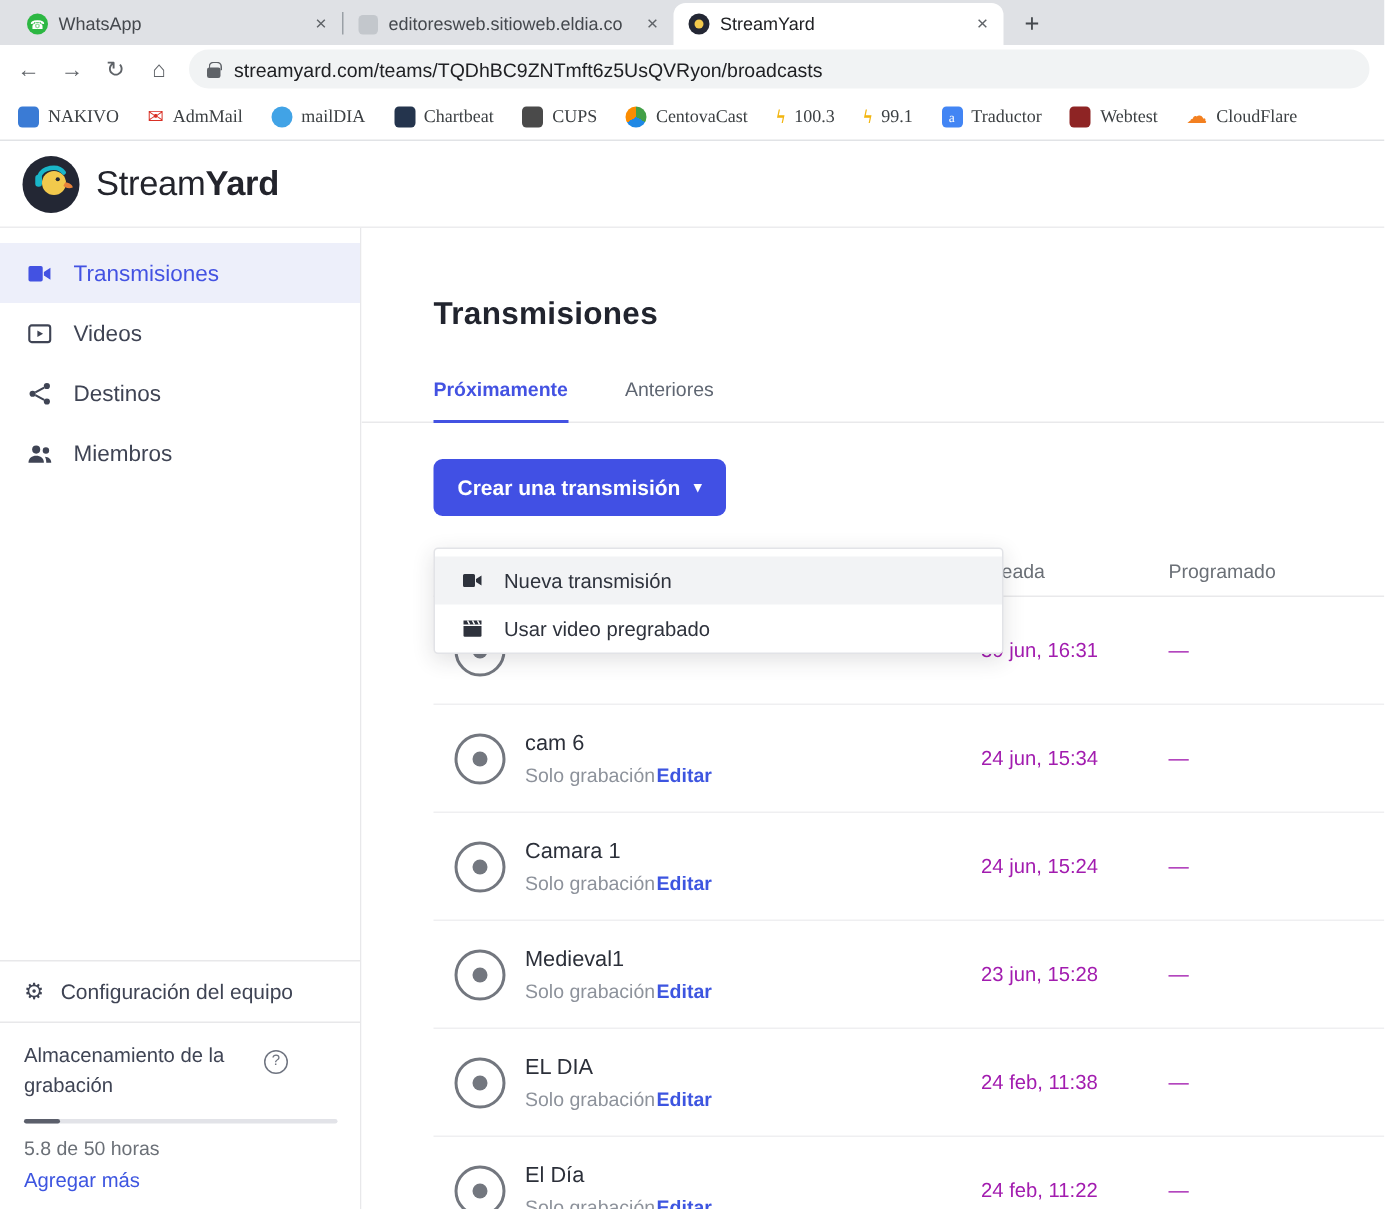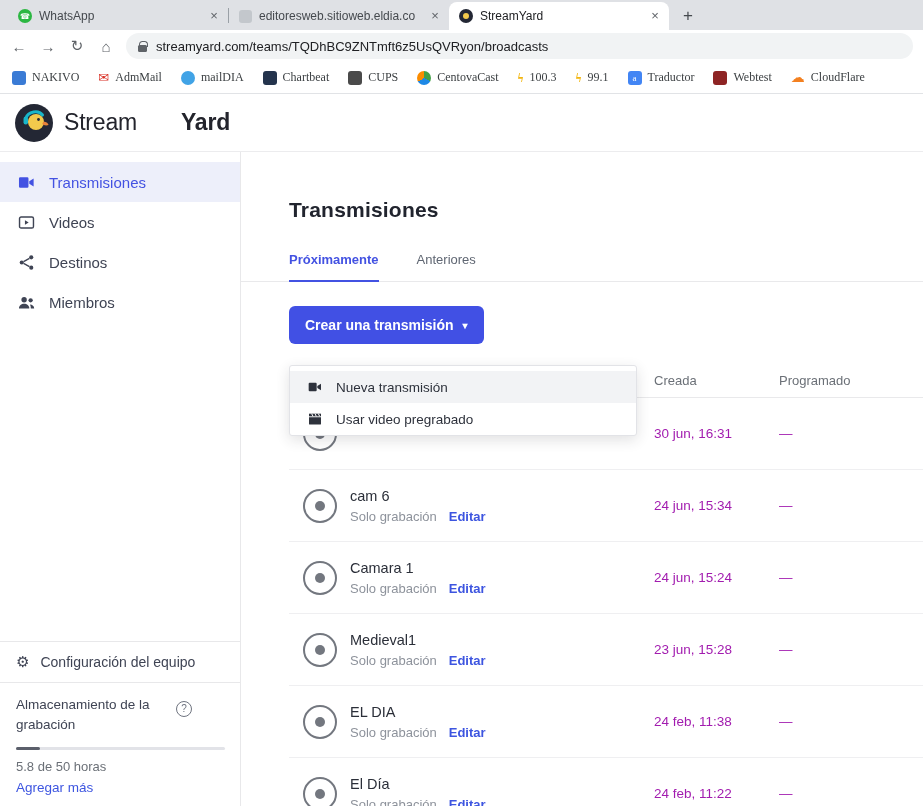--- a/index.html
+++ b/index.html
@@ -41,21 +41,21 @@
   .ic-cups { background: #4a4a4a; }
   .ic-centova { background: conic-gradient(#43a047 0 33%, #1e88e5 0 66%, #fb8c00 0); border-radius: 50%; }
   .ic-bolt { color: #f2b50f; font-size: 13px; font-weight: bold; }
   .ic-traductor { background: #4285f4; }
   .ic-webtest { background: #8e2424; }
   .ic-cloudflare { color: #f38020; font-size: 14px; }
 
   
   .app-header { height: 58px; display: flex; align-items: center; padding-left: 14px; gap: 10px; border-bottom: 1px solid #ececee; background: #fff; }
   .wordmark { font-size: 23px; color: #23242c; font-weight: 500; letter-spacing: -0.2px; }
-  .wordmark .bold { font-weight: 800; margin-left: 44px; }
+  .wordmark .bold { font-weight: 800; }
 
   
   .app-body { display: flex; height: 654px; }
   .sidebar { width: 241px; flex: none; border-right: 1px solid #e8e8ea; display: flex; flex-direction: column; background: #fff; }
   .nav { padding-top: 10px; }
   .nav-item { height: 40px; display: flex; align-items: center; gap: 13px; padding-left: 17px; font-size: 15px; color: #3f4454; }
   .nav-item svg { width: 19px; height: 19px; flex: none; }
   .nav-item.active { background: #edeffa; color: #4352e2; }
 
   .sb-bottom { margin-top: auto; }
@@ -80,26 +80,26 @@
   .create-btn .chev { font-size: 10px; }
 
   .btable { margin-top: 20px; }
   .thead, .trow { display: grid; grid-template-columns: 365px 125px 1fr; align-items: center; }
   .thead { height: 34px; border-bottom: 1px solid #e9e9eb; font-size: 13px; color: #6b7077; }
   .trow { height: 72px; border-bottom: 1px solid #efeff1; }
   .cell-title { display: flex; align-items: center; gap: 13px; padding-left: 14px; }
   .rec { width: 34px; height: 34px; border: 2px solid #73777f; border-radius: 50%; position: relative; flex: none; }
   .rec::after { content: ""; position: absolute; left: 50%; top: 50%; transform: translate(-50%,-50%); width: 10px; height: 10px; border-radius: 50%; background: #73777f; }
   .ttl { font-size: 14.5px; color: #2b2f39; }
-  .sub { margin-top: 5px; font-size: 13px; color: #8d929b; display: flex; gap: 12px; }
+  .sub { margin-top: 5px; font-size: 13px; color: #8d929b; display: flex; gap: 1px; }
   .edit { color: #3d55e0; font-weight: 600; text-decoration: none; }
   .cell-created, .cell-sched { font-size: 13.5px; color: #a21caf; }
 
   
-  .dropdown { position: absolute; left: 48px; top: 213px; width: 348px; background: #fff; border: 1px solid #e2e3e7; border-radius: 3px; box-shadow: 0 4px 14px rgba(40,42,49,.14); z-index: 20; padding-top: 5px; }
+  .dropdown { position: absolute; left: 48px; top: 213px; width: 380px; background: #fff; border: 1px solid #e2e3e7; border-radius: 3px; box-shadow: 0 4px 14px rgba(40,42,49,.14); z-index: 20; padding-top: 5px; }
   .dd-item { display: flex; align-items: center; gap: 13px; padding: 8px 17px; font-size: 13.5px; color: #2e323c; }
   .dd-item svg { width: 16px; height: 16px; flex: none; fill: #2e323c; }
   .dd-item.hl { background: #f2f3f5; }
   .dd-info { padding: 12px 17px 14px; font-size: 13.5px; color: #9aa0a8; }
   .dd-link { color: #343945; text-decoration: underline; }
 </style>
 </head>
 <body>
 
 <div class="tabstrip">

